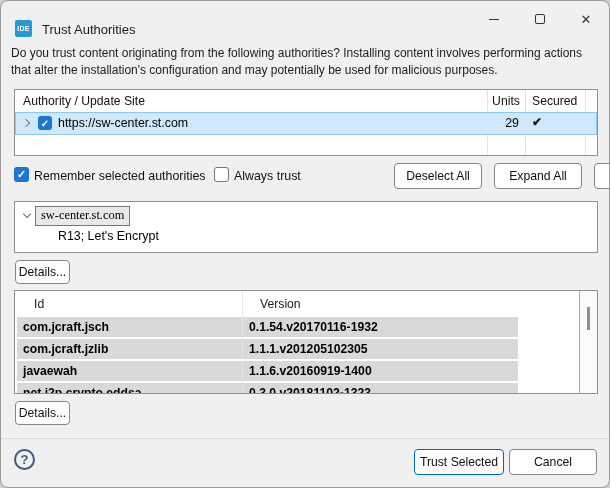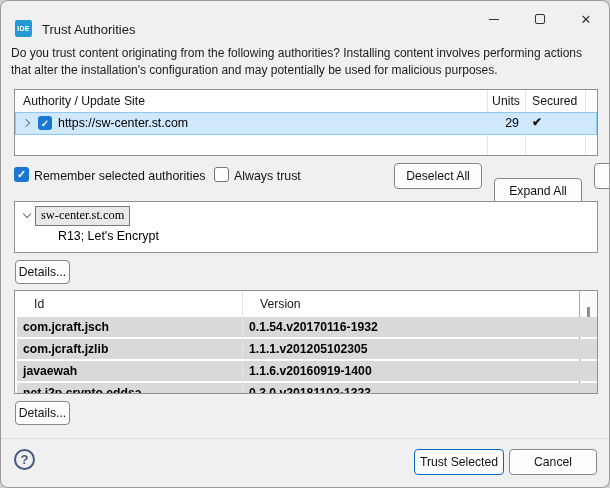--- a/index.html
+++ b/index.html
@@ -44,41 +44,41 @@
   
   .opt-cb1{ position:absolute; left:13px; top:166px; }
   .opt-lbl1{ position:absolute; left:33px; top:168px; font-size:12.4px; color:#111; }
   .opt-cb2{ position:absolute; left:213px; top:166px; }
   .opt-lbl2{ position:absolute; left:233px; top:168px; font-size:12.4px; color:#111; }
   .btn{ position:absolute; background:#fdfdfd; border:1px solid #868686; border-radius:4px;
         font-size:12.2px; color:#111; display:flex; align-items:center; justify-content:center;
         font-family:"Liberation Sans",sans-serif; }
   .btn-select-all{ left:293px; top:162px; width:88px; height:26px; }
   .btn-deselect-all{ left:393px; top:162px; width:88px; height:26px; }
-  .btn-expand-all{ left:493px; top:177px; width:88px; height:26px; }
+  .btn-expand-all{ left:493px; top:162px; width:88px; height:26px; }
   .btn-clipped{ left:593px; top:162px; width:30px; height:26px; }
 
   
   .tree{ position:absolute; left:13px; top:200px; width:584px; height:52px; background:#fff; border:1px solid #909090; }
   .tree-chev{ position:absolute; left:9px; top:9px; }
   .tree-root{ position:absolute; left:20px; top:4px; background:#e9e9e9; border:1px solid #767676;
               padding:1px 5px 2px 5px; font-size:12.4px; color:#000;font-family:Liberation Serif, serif; }
   .tree-child{ position:absolute; left:43px; top:27px; font-size:12.4px; color:#000; }
 
   .btn-details-cert{ left:14px; top:259px; width:55px; height:24px; }
   .btn-export-cert{ left:75px; top:259px; width:53px; height:24px; }
 
   
   .units-table{ position:absolute; left:13px; top:289px; width:584px; height:104px; background:#fff;
                 border:1px solid #909090; overflow:hidden; }
   .ut-header{ position:absolute; left:11px; top:0; width:100%; height:26px; font-size:12.2px; color:#1a1a1a; }
   .ut-h-id{ position:absolute; left:8px; top:6px; }
   .ut-h-version{ position:absolute; left:234px; top:6px; }
   .ut-vline{ position:absolute; left:227px; top:0; height:100px; width:1px; background:#e6e6e6; z-index:3; }
-  .u-row{ position:absolute; left:2px; width:580px; height:20px; background:#d9d9d9; z-index:2; }
+  .u-row{ position:absolute; left:2px; width:501px; height:20px; background:#d9d9d9; z-index:2; }
   .u-id{ position:absolute; left:6px; top:3px; font-size:12.2px; font-weight:bold; color:#000; }
   .u-ver{ position:absolute; left:232px; top:3px; font-size:12.2px; font-weight:bold; color:#000; }
   .scroll-sep{ position:absolute; left:564px; top:0; height:102px; width:1px; background:#a8a8a8; }
   .scroll-area{ position:absolute; left:565px; top:0; width:17px; height:102px; background:#fbfbfb; }
   .scroll-thumb{ position:absolute; left:7px; top:16px; width:3px; height:23px; background:#8f8f8f; }
 
   .btn-details-unit{ left:14px; top:400px; width:55px; height:24px; }
 
   
   .footer-sep{ position:absolute; left:0; top:437px; width:100%; height:1px; background:#dcdcdc; }

